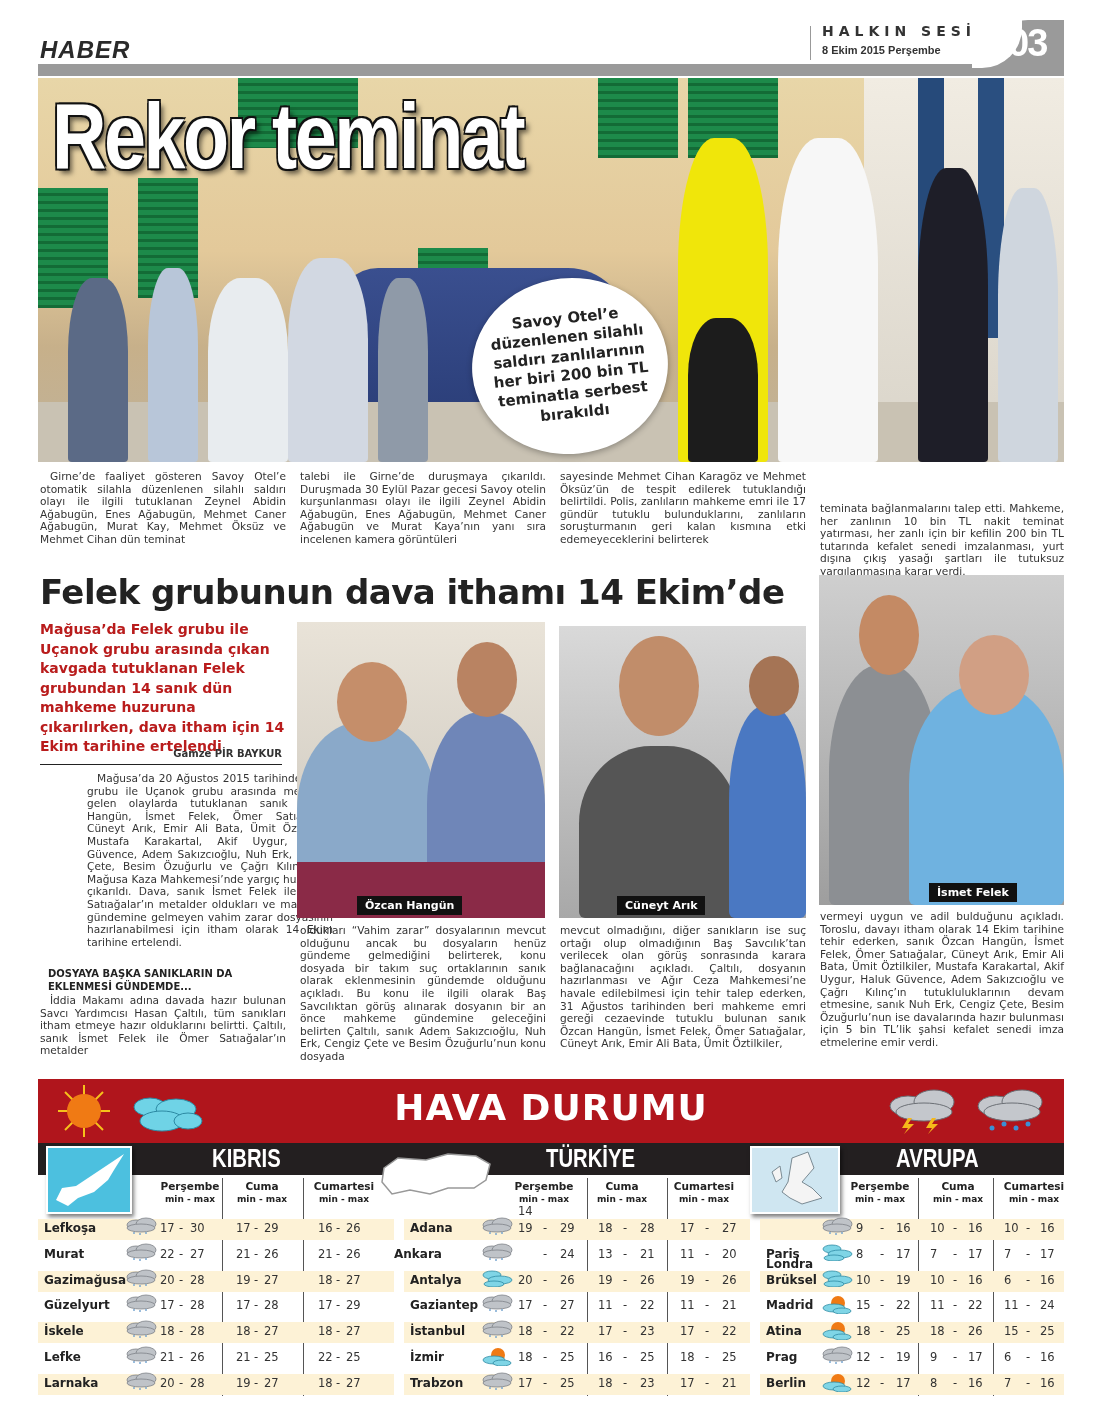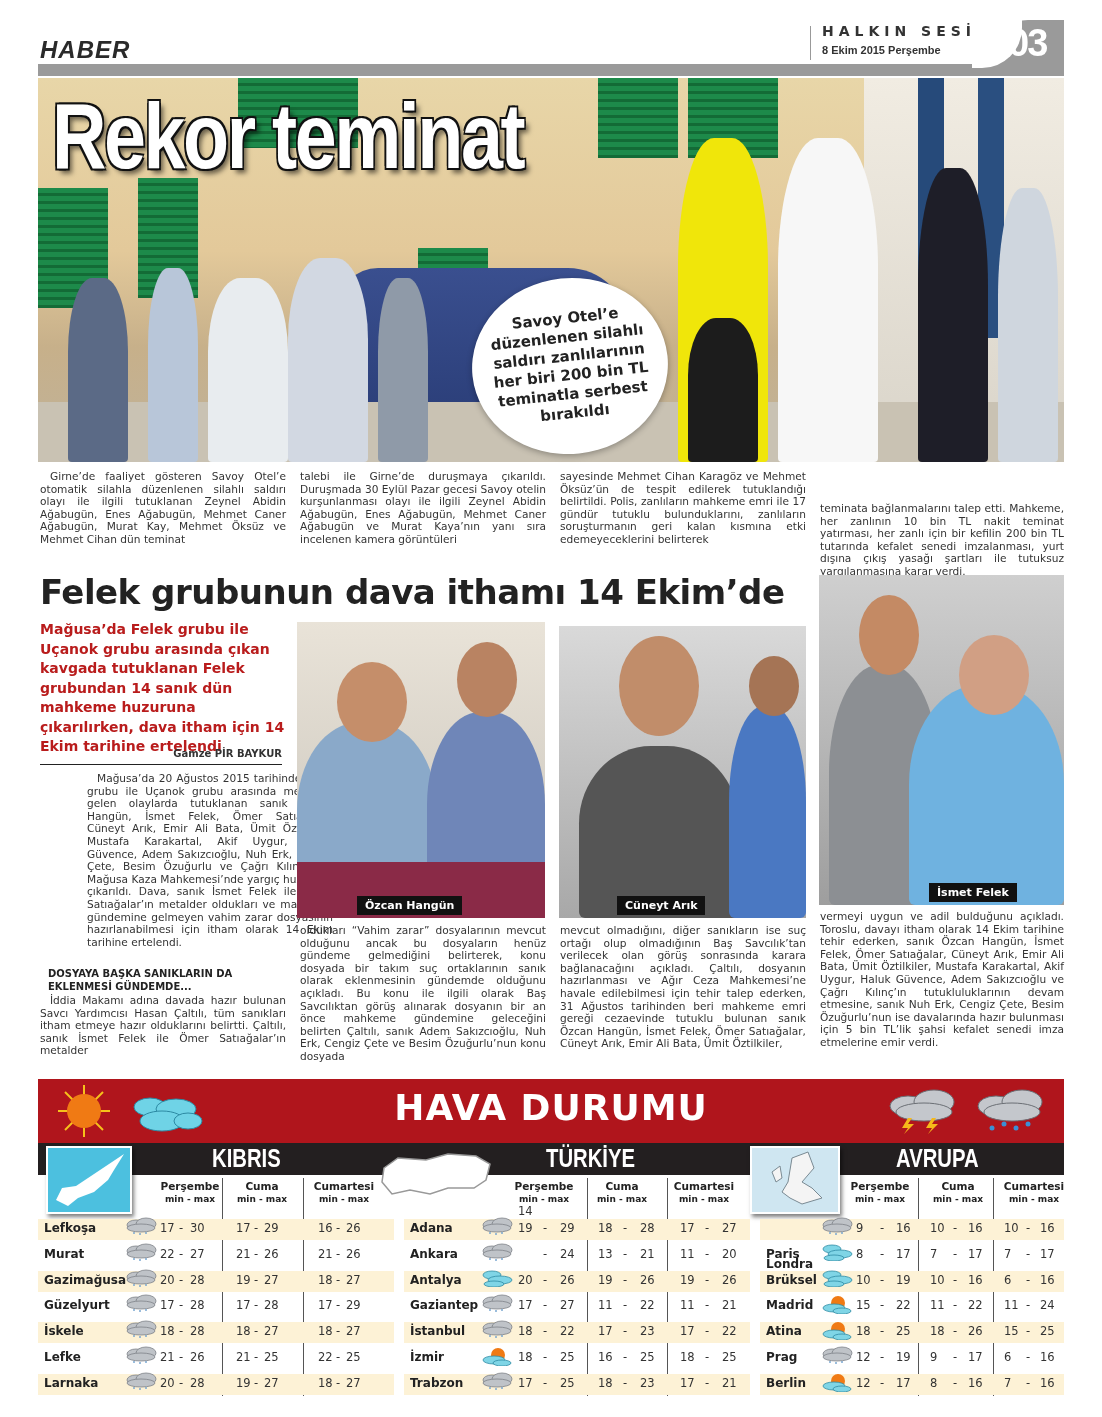--- a/index.html
+++ b/index.html
@@ -438,21 +438,21 @@
       <div class="abs wx-val" style="left: 543px; top: 1221px;">-</div>
       <div class="abs wx-val" style="left: 560px; top: 1221px;">29</div>
       <div class="abs wx-val" style="left: 598px; top: 1221px;">18</div>
       <div class="abs wx-val" style="left: 623px; top: 1221px;">-</div>
       <div class="abs wx-val" style="left: 640px; top: 1221px;">28</div>
       <div class="abs wx-val" style="left: 680px; top: 1221px;">17</div>
       <div class="abs wx-val" style="left: 705px; top: 1221px;">-</div>
       <div class="abs wx-val" style="left: 722px; top: 1221px;">27</div>
     </div>
     <div>
-      <div class="abs wx-city" style="left: 410px; top: 1246.8px;">Ankara</div>
+      <div class="abs wx-city" style="left: 394px; top: 1246.8px;">Ankara</div>
       <div class="abs" style="left: 480px; top: 1242.8px;"><svg width="34" height="18">
           <g fill="#bfc3c8" stroke="#7d8288" stroke-width=".8">
             <ellipse cx="12" cy="8" rx="9" ry="5"></ellipse>
             <ellipse cx="22" cy="7" rx="10" ry="6"></ellipse>
             <ellipse cx="17" cy="11" rx="14" ry="4"></ellipse>
           </g>
           <g fill="#7aa7d0">
             <circle cx="10" cy="16" r="1"></circle>
             <circle cx="16" cy="17" r="1"></circle>
             <circle cx="22" cy="16" r="1"></circle>

